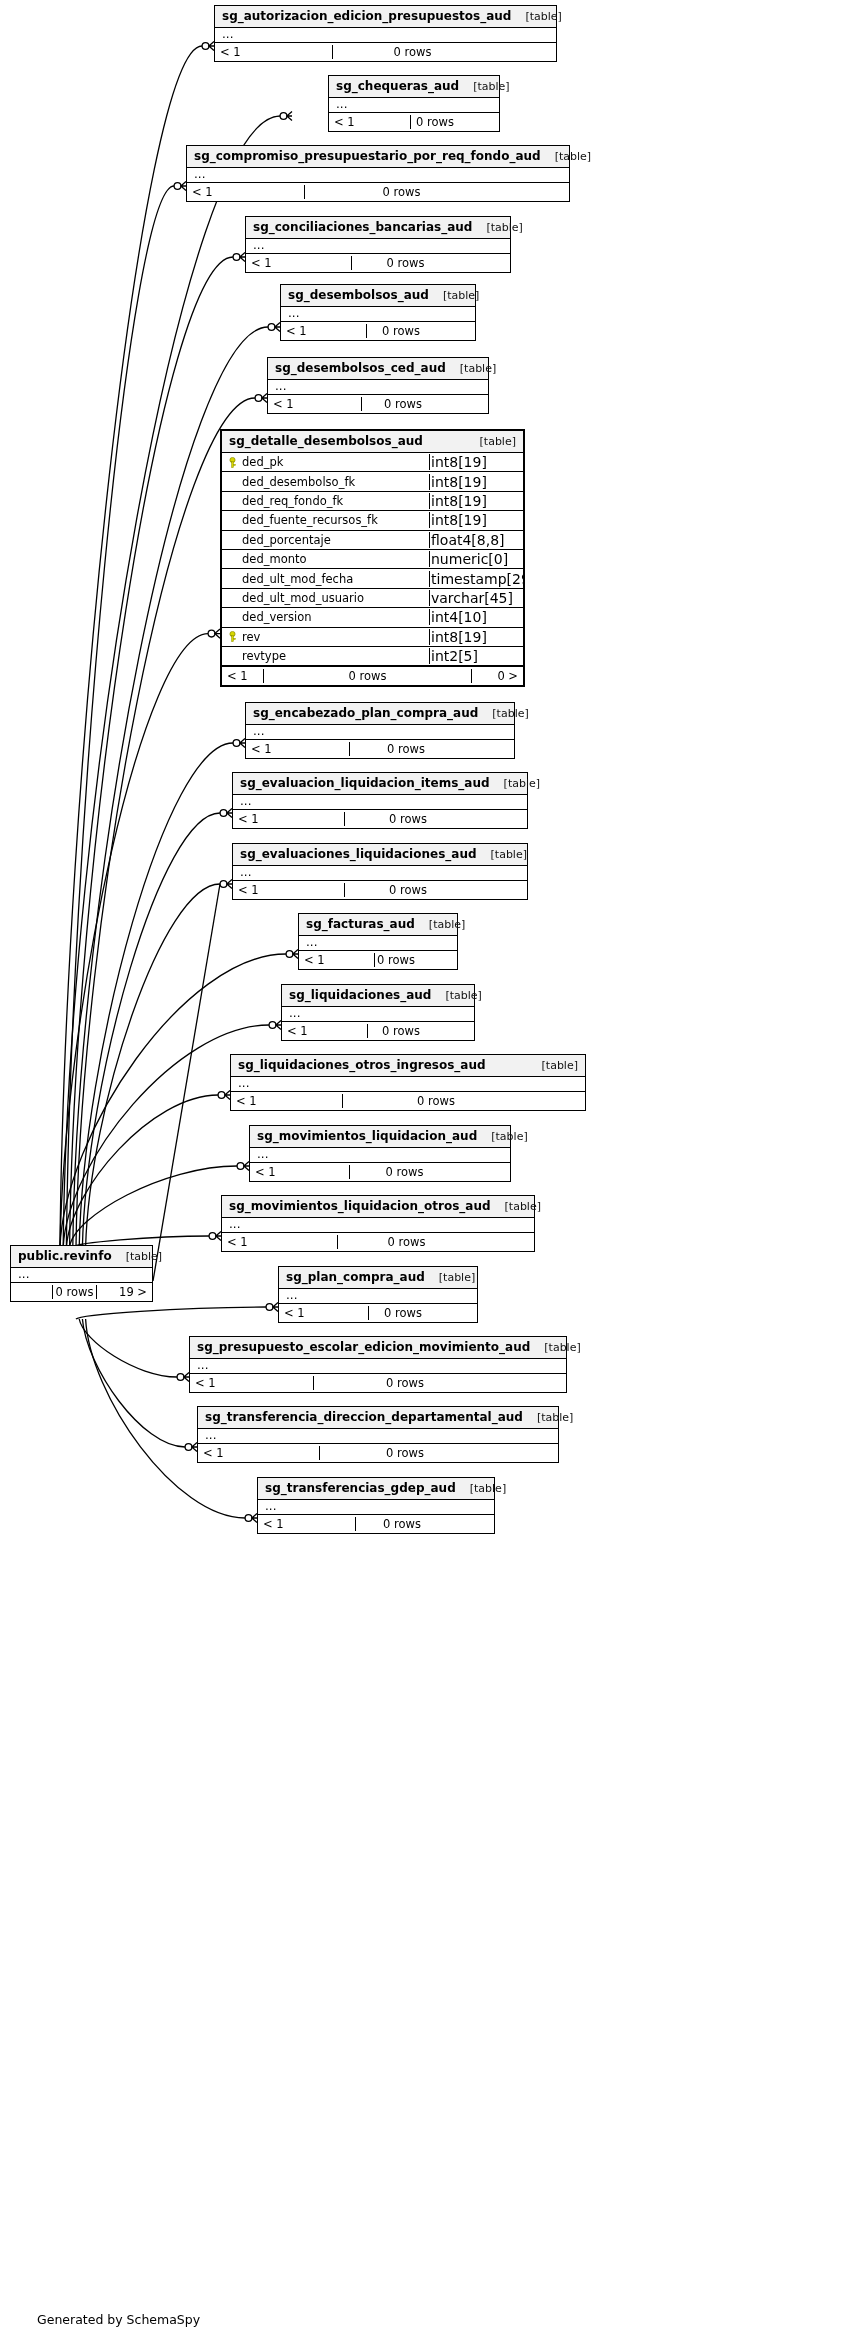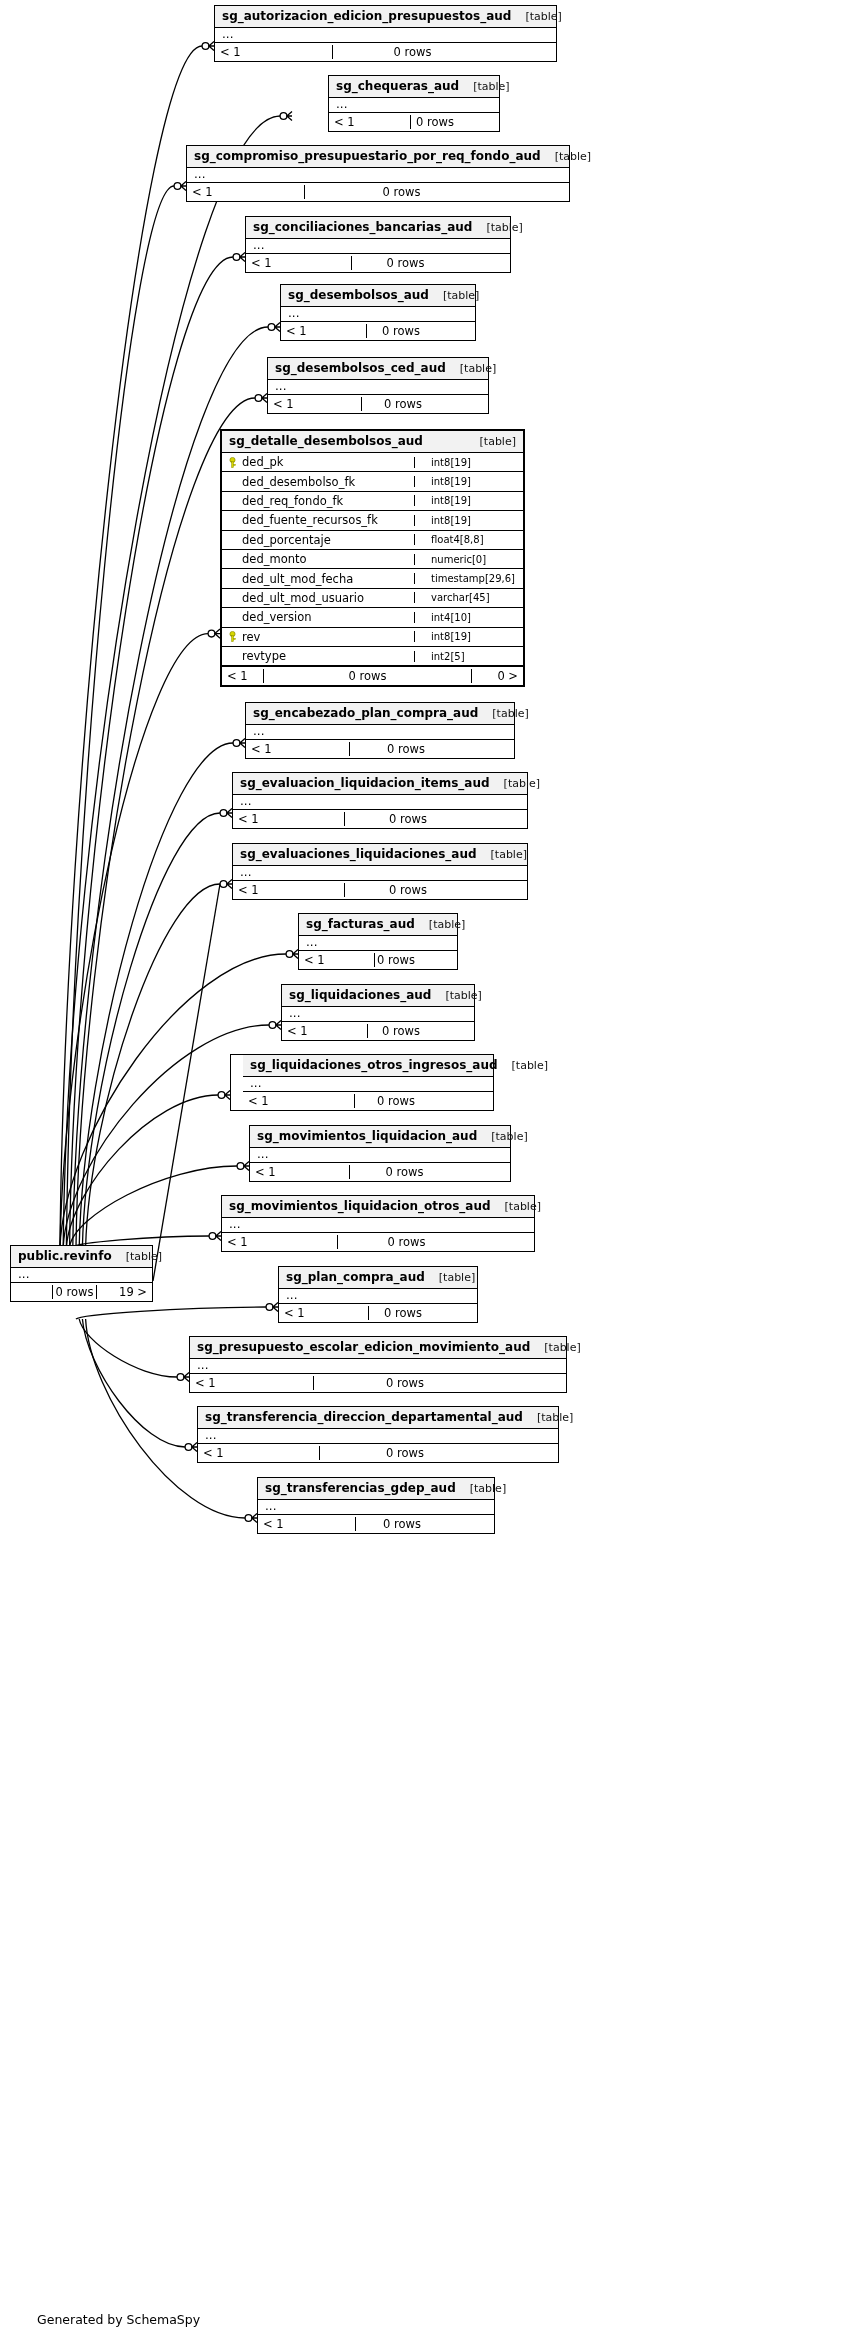--- a/index.html
+++ b/index.html
@@ -42,21 +42,21 @@
     display:flex;border-bottom:1px solid #000000;
     height:19.4px;align-items:center;box-sizing:border-box;
   }
   .colrow:first-child{border-top:0;}
   .colname{
     flex:1 1 auto;padding-left:6px;display:flex;align-items:center;gap:5px;
     white-space:nowrap;overflow:hidden;font-size:11.5px;
   }
   .coltype{
     width:92px;flex:0 0 92px;border-left:1px solid #000000;
-    padding-left:16px;font-size:10px;white-space:nowrap;overflow:hidden;
+    padding-left:1px;font-size:14px;white-space:nowrap;overflow:hidden;
   }
   .keyicon{display:inline-block;width:9px;text-align:center;}
   .keyicon svg{display:block;}
   .keyspacer{display:inline-block;width:9px;}
 
   
   .tfoot{
     display:flex;border-top:1px solid #000000;
     height:19px;align-items:center;box-sizing:border-box;font-size:11.5px;
   }
@@ -285,21 +285,21 @@
         </div>
         <div class="tbody">
           <div class="ellipsis">...</div>
         </div>
         <div class="tfoot">
           <div class="f1" style="width:80px;flex:0 0 80px">&lt; 1</div>
           <div class="f2">0 rows</div>
           <div class="f3" style="width:34px;flex:0 0 34px"></div>
         </div>
       </div>
-      <div class="node" style="left: 230px; top: 1054px; width: 264px; padding-left: 12px;">
+      <div class="node" style="left: 230px; top: 1054px; width: 356px;">
         <div class="thead">
           <span class="tname">sg_liquidaciones_otros_ingresos_aud</span>
           <span class="ttag">[table]</span>
         </div>
         <div class="tbody">
           <div class="ellipsis">...</div>
         </div>
         <div class="tfoot">
           <div class="f1" style="width:106px;flex:0 0 106px">&lt; 1</div>
           <div class="f2">0 rows</div>

